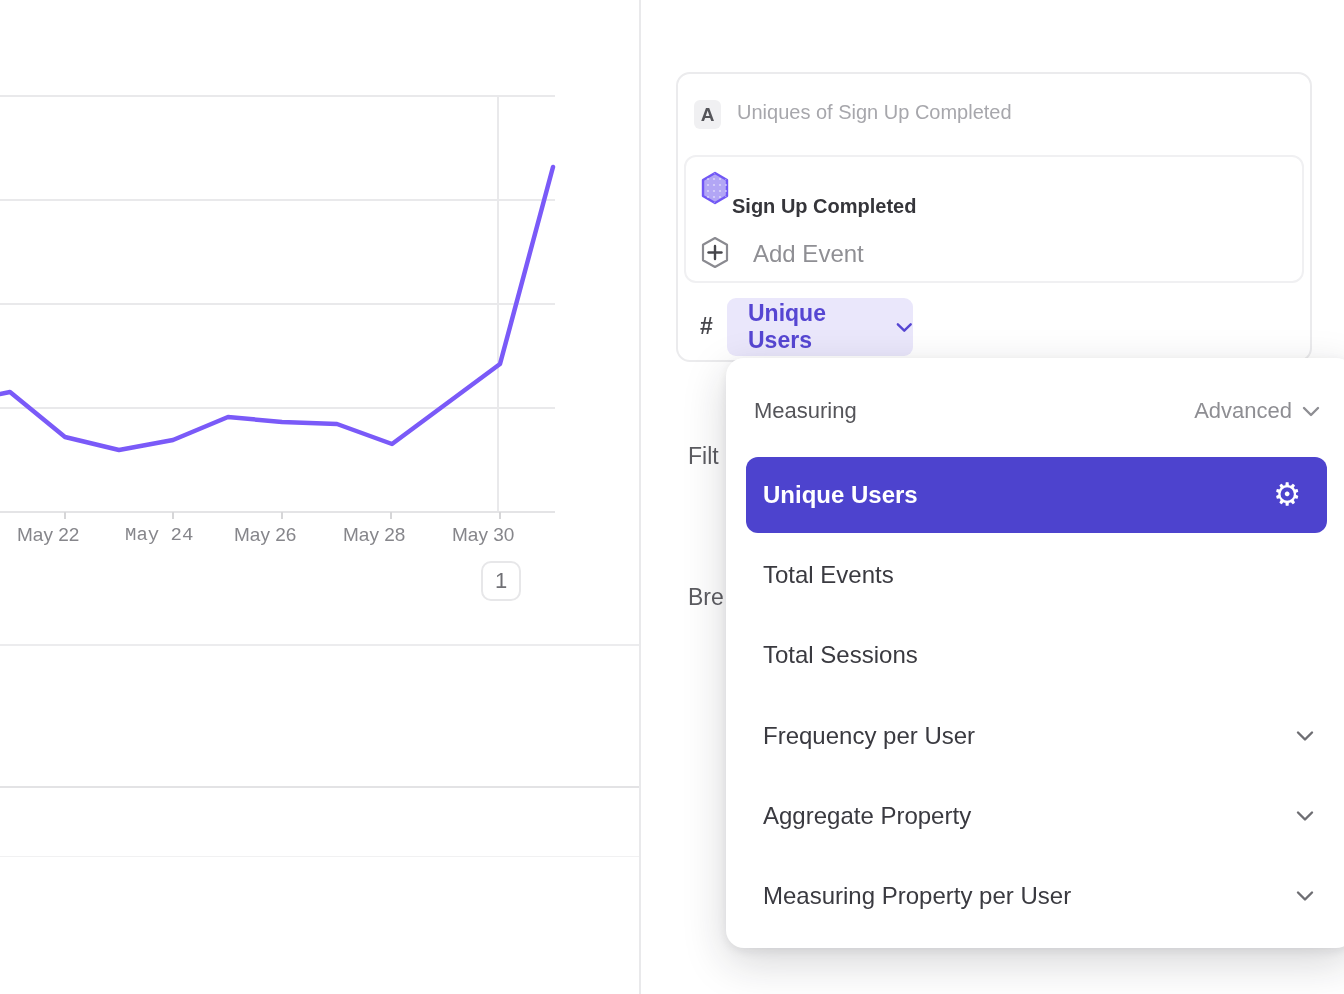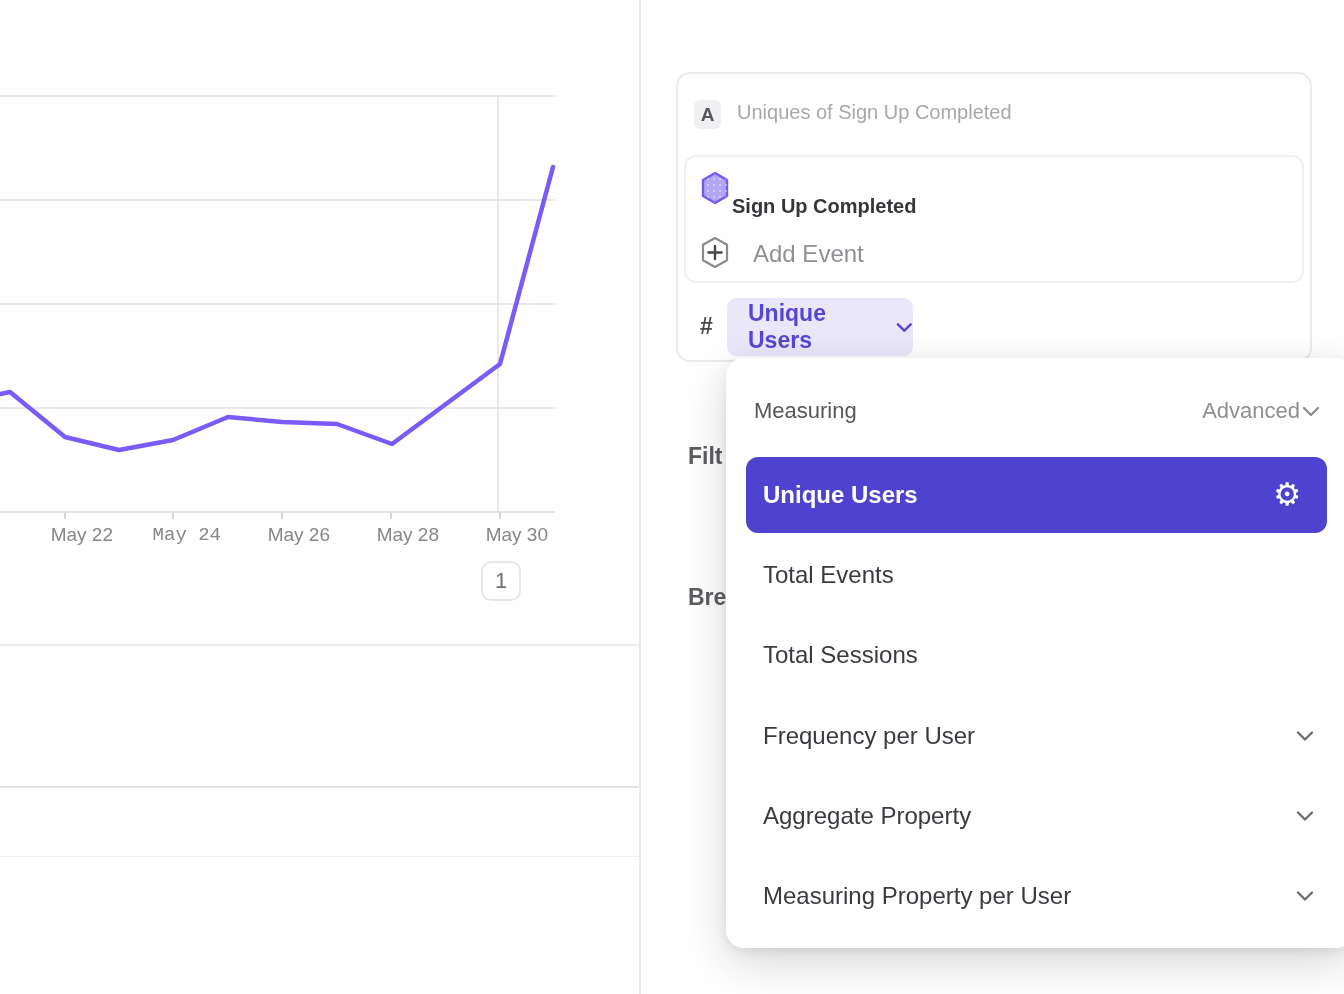--- a/index.html
+++ b/index.html
@@ -2,21 +2,21 @@
 <html><head>
 <meta charset="utf-8">
 <style>
   html,body{margin:0;padding:0;background:#fff;}
   .page{position:relative;width:1344px;height:994px;background:#ffffff;overflow:hidden;
         font-family:"Liberation Sans",sans-serif;-webkit-font-smoothing:antialiased;}
 
   
   .divider-v{position:absolute;left:639px;top:0;width:2px;height:994px;background:#e9e9eb;}
   #chart-svg{position:absolute;left:0;top:0;}
-  .tick-label{position:absolute;top:524px;width:96px;text-align:right;
+  .tick-label{position:absolute;top:524px;width:96px;text-align:left;
               font-size:19px;color:#86868b;}
   .page-badge{position:absolute;left:481px;top:561px;width:36px;height:36px;background:#fff;
               border:2px solid #e7e7e9;border-radius:10px;color:#707075;font-size:22px;
               display:flex;align-items:center;justify-content:center;}
   .hline{position:absolute;left:0;width:639px;height:2px;background:#ececee;}
   #hline-table-top{top:644px;}
   #hline-under-headers{top:786px;background:#e3e3e5;}
   #hline-under-values{top:856px;background:#f1f1f2;height:1px;}
   .th{position:absolute;top:734px;font-size:23px;font-weight:bold;color:#68686d;}
   .td{position:absolute;top:810px;font-size:23px;color:#6e6e73;}
@@ -33,30 +33,30 @@
   .event-hex-icon{position:absolute;left:700px;top:171px;}
   .event-label{position:absolute;left:732px;top:175px;font-size:20px;font-weight:bold;color:#35353a;margin-top:20px;}
   .add-event-row{position:absolute;left:698px;top:236px;width:300px;height:34px;cursor:pointer;}
   .add-hex-icon{position:absolute;left:700px;top:236px;}
   .add-event-label{position:absolute;left:753px;top:240px;font-size:24px;color:#8f8f94;font-weight:500;}
   .hash{position:absolute;left:700px;top:313px;font-size:23px;font-weight:bold;color:#48484d;}
   .measure-pill{position:absolute;left:727px;top:298px;width:186px;height:58px;background:#eae7fb;
                 border-radius:9px;display:flex;align-items:center;padding-left:21px;gap:12px;
                 box-sizing:border-box;cursor:pointer;}
   .measure-pill span{font-size:23px;font-weight:bold;color:#5646d2;}
-  .section-label{position:absolute;left:688px;font-size:23px;font-weight:bold;color:#5c5c61;}
+  .section-label{position:absolute;left:688px;font-size:23px;font-weight:normal;color:#5c5c61;}
   #filter-label{top:443px;}
   #breakdown-label{top:584px;}
 
   
   .dropdown{position:absolute;left:726px;top:358px;width:628px;height:590px;background:#fff;
             border-radius:18px;
             box-shadow:0 14px 44px rgba(28,28,38,.18),0 3px 10px rgba(28,28,38,.08);}
   .dd-header-label{position:absolute;left:28px;top:40px;font-size:22px;color:#55555a;font-weight:500;}
-  .dd-header-value{position:absolute;right:34px;top:40px;display:flex;align-items:center;gap:2px;
+  .dd-header-value{position:absolute;right:34px;top:40px;display:flex;align-items:center;gap:10px;
                    font-size:22px;color:#8e8e93;font-weight:500;cursor:pointer;margin-left:20px;}
   .dd-item{position:absolute;left:0;width:628px;height:80px;cursor:pointer;}
   .dd-item .lbl{position:absolute;left:37px;top:50%;transform:translateY(-50%);
                 font-size:24px;color:#3a3a40;font-weight:500;}
   .dd-item.selected{left:20px;width:581px;height:76px;background:#4d43ce;border-radius:12px;}
   .dd-item.selected .lbl{left:17px;color:#ffffff;font-weight:bold;}
   .dd-item .chev{position:absolute;right:40px;top:50%;transform:translateY(-50%);}
   .dd-item .gear{position:absolute;right:26px;top:50%;transform:translateY(-52%);
                  font-size:31px;color:#ffffff;line-height:1;
                  font-family:"DejaVu Sans",sans-serif;}

